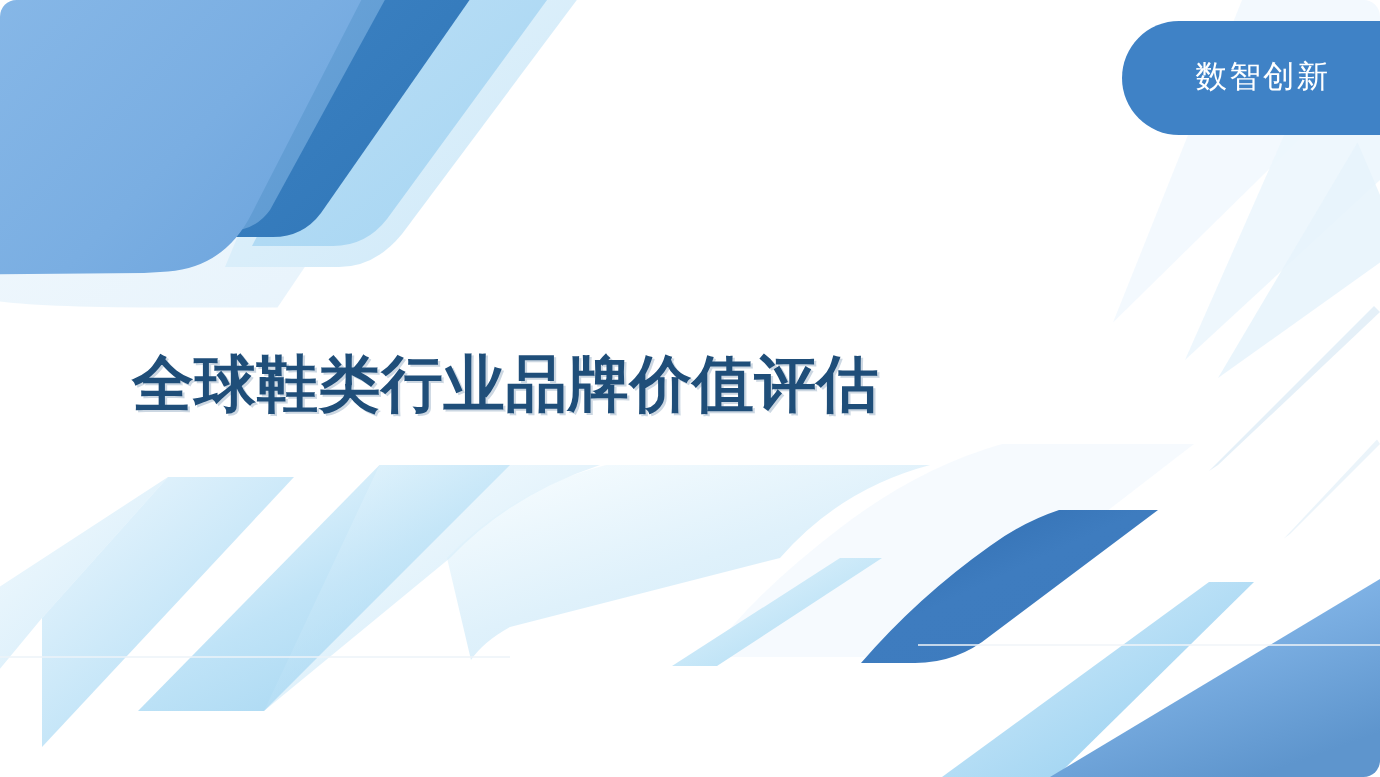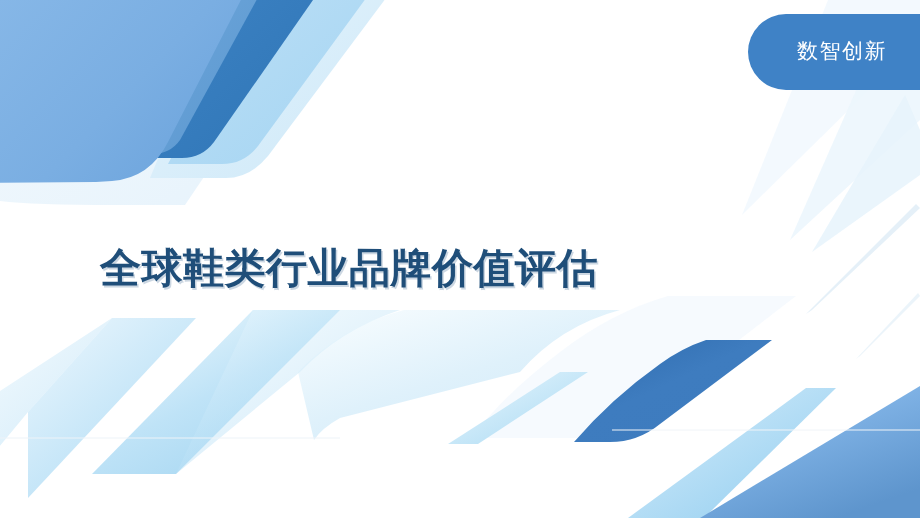--- a/index.html
+++ b/index.html
@@ -9,36 +9,37 @@
   }
   body {
     font-family: "Liberation Sans", "DejaVu Sans", sans-serif;
   }
   #slide {
     position: relative;
     width: 920px;
     height: 518px;
     overflow: hidden;
     background: #ffffff;
+    border-radius: 11px;
   }
   #bg-svg {
     position: absolute;
     top: 0; left: 0;
     width: 920px;
     height: 518px;
     display: block;
   }
   #title-block {
     position: absolute;
     left: 88px;
     top: 232px;
     width: 700px;
   }
   #slide-title {
-    margin: 12px;
+    margin: 0;
     font-size: 41px;
     line-height: 1.18;
     font-weight: bold;
     color: #1F4E79;
     letter-spacing: 0.5px;
     font-family: "DejaVu Sans", "Liberation Sans", sans-serif;
     text-shadow: 1.5px 1.5px 0 rgba(120,150,180,0.38);
     white-space: nowrap;
   }
   #badge {

